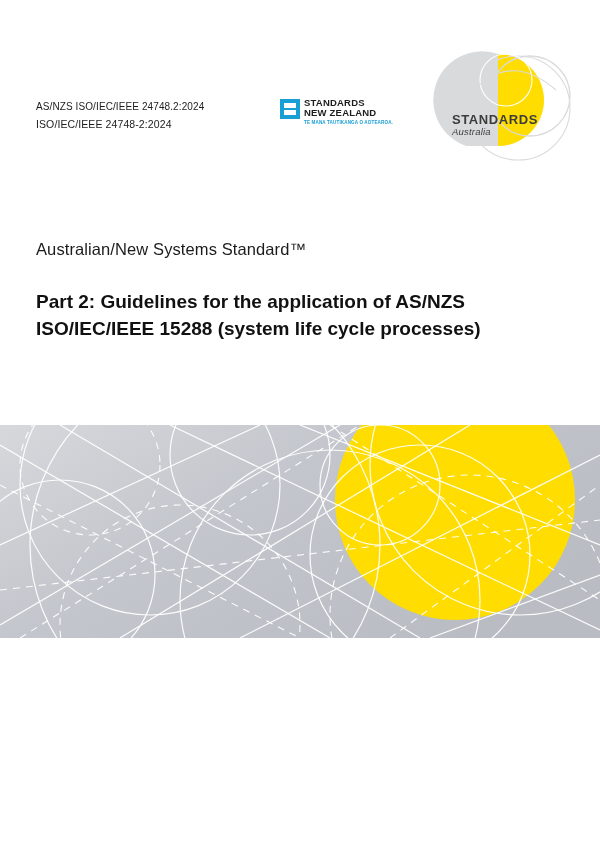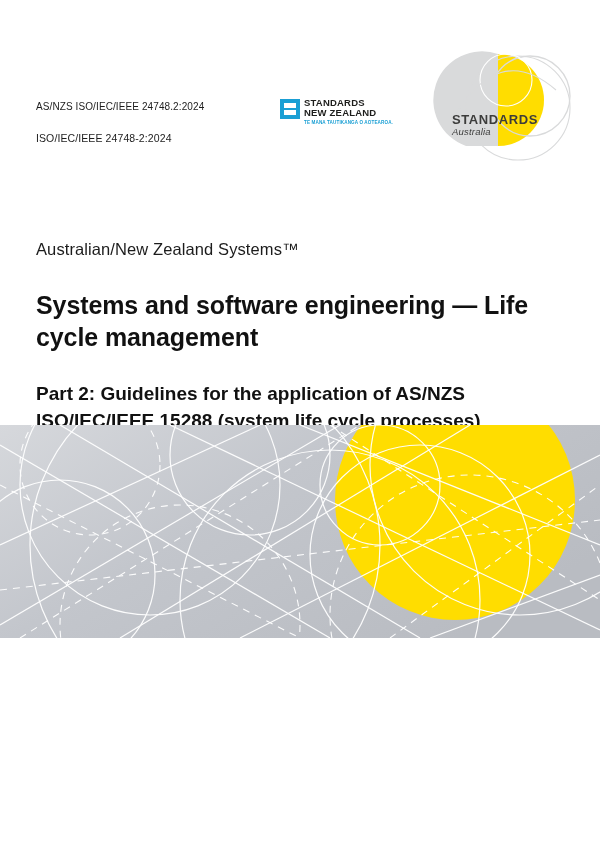--- a/index.html
+++ b/index.html
@@ -40,21 +40,21 @@
     font-size: 10px;
     color: #1c1c1c;
     letter-spacing: 0.1px;
     display: block;
   }
   .std-num-2 {
     font-size: 10.5px;
     color: #1c1c1c;
     letter-spacing: 0.1px;
     display: block;
-    margin-top: 16px;
+    margin-top: 2px;
   }
 
   
   .snz-logo {
     position: absolute;
     top: 2px;
     left: 244px;
     display: flex;
     align-items: flex-start;
     gap: 4px;
@@ -227,22 +227,21 @@
         </g>
       </svg>
       <span class="sa-text">
         <span class="sa-l1">STANDARDS</span>
         <span class="sa-l2">Australia</span>
       </span>
     </div>
   </div>
 
   <div class="title-block">
-    <p class="standard-type">Australian/New Zealand Systems™</p>
-    <h1 class="main-title">Systems and software engineering — Life cycle management</h1>
+    <p class="standard-type">Australian/New Systems Standard™</p>
     <p class="sub-title">Part 2: Guidelines for the application of AS/NZS ISO/IEC/IEEE 15288 (system life cycle processes)</p>
   </div>
 
   <div class="graphic">
     <svg width="600" height="213" viewBox="0 0 600 213">
       <defs>
         <linearGradient id="bgGrad" x1="0" y1="0" x2="1" y2="0.6">
           <stop offset="0%" stop-color="#d6d8dc"></stop>
           <stop offset="45%" stop-color="#c3c6cc"></stop>
           <stop offset="100%" stop-color="#b9bcc2"></stop>

